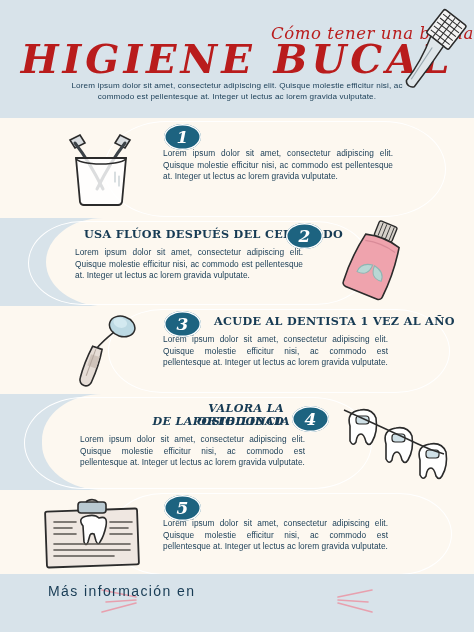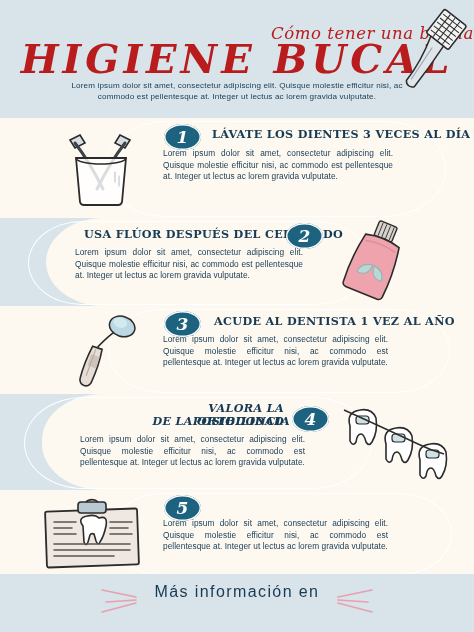--- a/index.html
+++ b/index.html
@@ -60,22 +60,22 @@
   .rowtitle.two{white-space:normal;text-align:right;font-style:italic;}
   .rowbody{
     position:absolute;color:#173b54;
     font-size:8.3px;line-height:11.6px;text-align:justify;letter-spacing:.05px;
   }
   .icon{position:absolute;}
 
   
   .footer{position:absolute;left:0;bottom:0;width:474px;height:58px;background:#d8e3ea;}
   .foot-txt{
-    position:absolute;left:0;right:0;top:10px;text-align:center;
-    color:#173b54;font-size:16px;line-height:15px;letter-spacing:1.4px;
+    position:absolute;left:0;right:0;top:10px;
+    color:#173b54;font-size:14px;line-height:15px;letter-spacing:1.4px;padding-left:48px;
   }
   .spark{position:absolute;top:12px;width:56px;height:30px;}
 </style>
 </head>
 <body>
 
 <div class="poster">
 
   <div class="band band-blue" style="top:0;height:118px;"></div>
   <div class="band band-cream" style="top:118px;height:100px;"></div>
@@ -134,21 +134,20 @@
       </g>
       <path d="M24 24 h50 l-4 44 a4 4 0 0 1 -4 3 h-34 a4 4 0 0 1 -4 -3 z" fill="#ffffff" fill-opacity="0.82" stroke="#2b2b2b" stroke-width="1.8"></path>
       <path d="M24 24 a25 6 0 0 0 50 0" fill="none" stroke="#2b2b2b" stroke-width="1.6"></path>
       <g stroke="#b9c3c9" stroke-width="1.1" stroke-linecap="round">
         <line x1="63" y1="38" x2="63" y2="48"></line>
         <line x1="67" y1="42" x2="67" y2="52"></line>
       </g>
     </svg>
 
     <div class="badge" style="left:164px;top:6px;">1</div>
-    <div class="rowtitle" style="left:212px;top:10px;">LÁVATE LOS DIENTES 3 VECES AL DÍA</div>
     <div class="rowbody" style="left:163px;top:30px;width:230px;">Lorem ipsum dolor sit amet, consectetur adipiscing elit. Quisque molestie efficitur nisi, ac commodo est pellentesque at. Integer ut lectus ac lorem gravida vulputate.</div>
   </div>
 
   <div class="row" style="top:218px;height:88px;">
     <div class="rowtitle" style="left:84px;top:10px;">USA FLÚOR DESPUÉS DEL CEPILLADO</div>
     <div class="badge" style="left:286px;top:5px;">2</div>
     <div class="rowbody" style="left:75px;top:29px;width:228px;">Lorem ipsum dolor sit amet, consectetur adipiscing elit. Quisque molestie efficitur nisi, ac commodo est pellentesque at. Integer ut lectus ac lorem gravida vulputate.</div>
 
     <svg class="icon" style="left:336px;top:2px;width:80px;height:84px;" viewBox="0 0 80 84">
       <g transform="rotate(22 40 42)">

